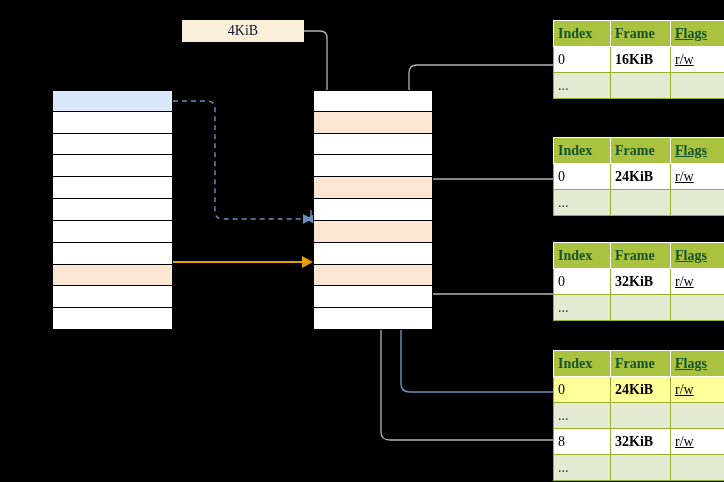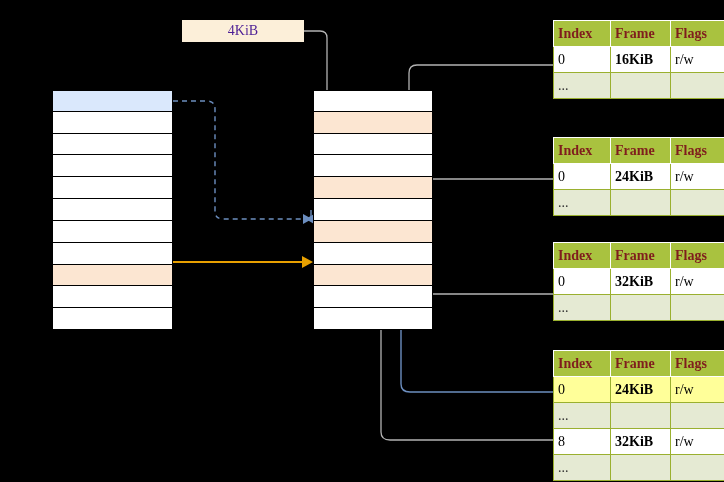--- a/index.html
+++ b/index.html
@@ -13,36 +13,36 @@
   
   .stack{position:absolute;box-sizing:border-box;}
   .cell{box-sizing:border-box;border:1px solid #000;border-top:none;
         background:#ffffff;}
   .cell:first-child{border-top:1px solid #000;}
   .cell.blue{background:#dae8fc;}
   .cell.peach{background:#fce6d2;}
 
   
   .labelbox{position:absolute;box-sizing:border-box;background:#fcefd9;
-            color:#4c1d95;font-size:14px;line-height:20px;text-align:center;}
+            color:#0f172a;font-size:14px;line-height:20px;text-align:center;}
 
   
   .ptable{position:absolute;border-collapse:collapse;table-layout:fixed;
           box-sizing:border-box;}
   .ptable td,.ptable th{box-sizing:border-box;border:1px solid #9ab02f;
         font-size:14px;padding:0 4px;height:26px;text-align:left;
         font-family:"Liberation Serif", serif;}
-  .ptable th{background:#a9c23f;color:#7f1d1d;font-weight:bold;
+  .ptable th{background:#a9c23f;color:#14532d;font-weight:bold;
         border-color:#ffffff;}
   .ptable td.odd{background:#ffffff;color:#000;}
   .ptable td.even{background:#e5ead3;color:#333;}
   .ptable td.hl{background:#ffff99;}
   .colA{width:57px;}
   .colB{width:60px;font-weight:bold;}
-  .colC{width:54px;}
+  .colC{width:54px;text-decoration:underline;}
 </style>
 </head>
 <body>
 
 <div id="stage">
 
   <svg id="wires" viewBox="0 0 724 482" width="724" height="482">
     <defs>
       <marker id="agray" markerWidth="9" markerHeight="9" refX="4.5" refY="4" orient="auto" markerUnits="strokeWidth">
         <path d="M0,0 L9,0 L4.5,8 z" fill="#b3b3b3"></path>

